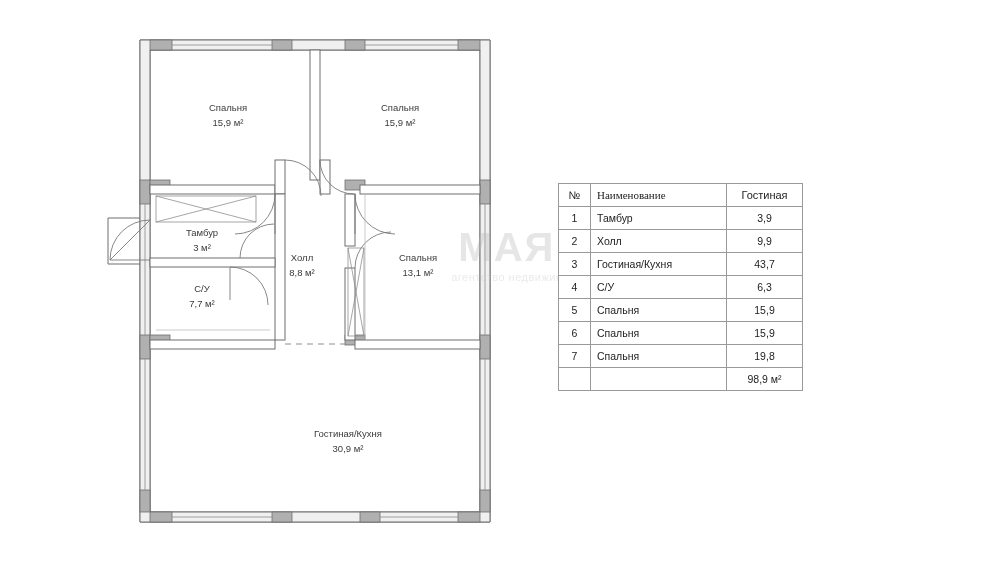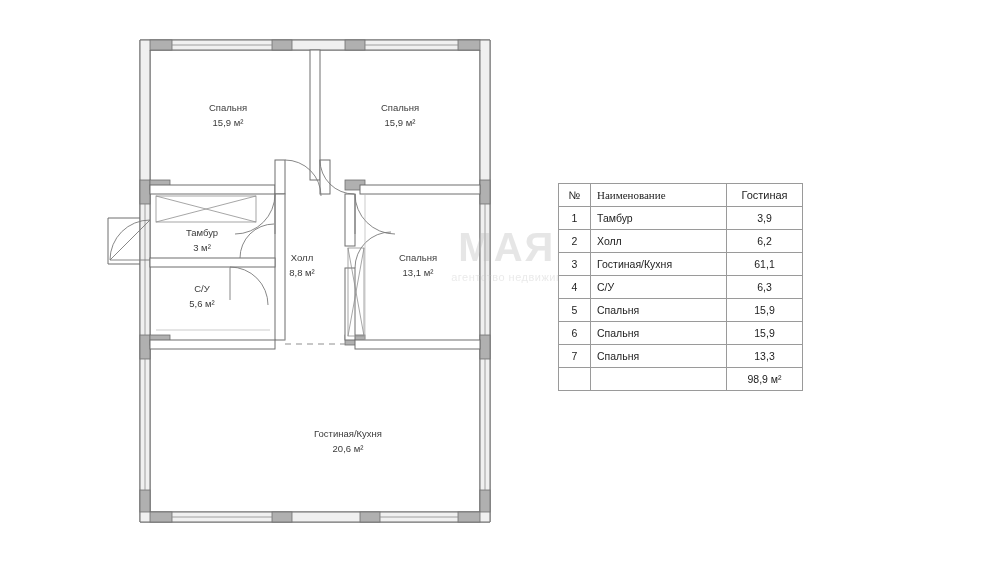--- a/index.html
+++ b/index.html
@@ -222,25 +222,25 @@
 <div class="room-label" style="left:302px; top:250px;">
   <span class="rname">Холл</span>
   <span class="rarea">8,8 м²</span>
 </div>
 <div class="room-label" style="left:418px; top:250px;">
   <span class="rname">Спальня</span>
   <span class="rarea">13,1 м²</span>
 </div>
 <div class="room-label" style="left:202px; top:281px;">
   <span class="rname">С/У</span>
-  <span class="rarea">5,6 м²</span>
+  <span class="rarea">7,7 м²</span>
 </div>
 <div class="room-label" style="left:348px; top:426px;">
   <span class="rname">Гостиная/Кухня</span>
-  <span class="rarea">20,6 м²</span>
+  <span class="rarea">30,9 м²</span>
 </div>
 
 <div id="watermark">
   <div class="wm-main">МАЯК</div>
   <div class="wm-sub">агентство недвижимости</div>
 </div>
 
 <table id="legend-table">
   <thead>
     <tr>
@@ -251,46 +251,46 @@
   </thead>
   <tbody>
     <tr>
       <td class="col-no">1</td>
       <td class="col-name">Тамбур</td>
       <td class="col-area">3,9</td>
     </tr>
     <tr>
       <td class="col-no">2</td>
       <td class="col-name">Холл</td>
-      <td class="col-area">6,2</td>
+      <td class="col-area">9,9</td>
     </tr>
     <tr>
       <td class="col-no">3</td>
       <td class="col-name">Гостиная/Кухня</td>
-      <td class="col-area">61,1</td>
+      <td class="col-area">43,7</td>
     </tr>
     <tr>
       <td class="col-no">4</td>
       <td class="col-name">С/У</td>
       <td class="col-area">6,3</td>
     </tr>
     <tr>
       <td class="col-no">5</td>
       <td class="col-name">Спальня</td>
       <td class="col-area">15,9</td>
     </tr>
     <tr>
       <td class="col-no">6</td>
       <td class="col-name">Спальня</td>
       <td class="col-area">15,9</td>
     </tr>
     <tr>
       <td class="col-no">7</td>
       <td class="col-name">Спальня</td>
-      <td class="col-area">13,3</td>
+      <td class="col-area">19,8</td>
     </tr>
     <tr class="total-row">
       <td class="col-no"></td>
       <td class="col-name"></td>
       <td class="col-area">98,9 м²</td>
     </tr>
   </tbody>
 </table>
 
 </body></html>

